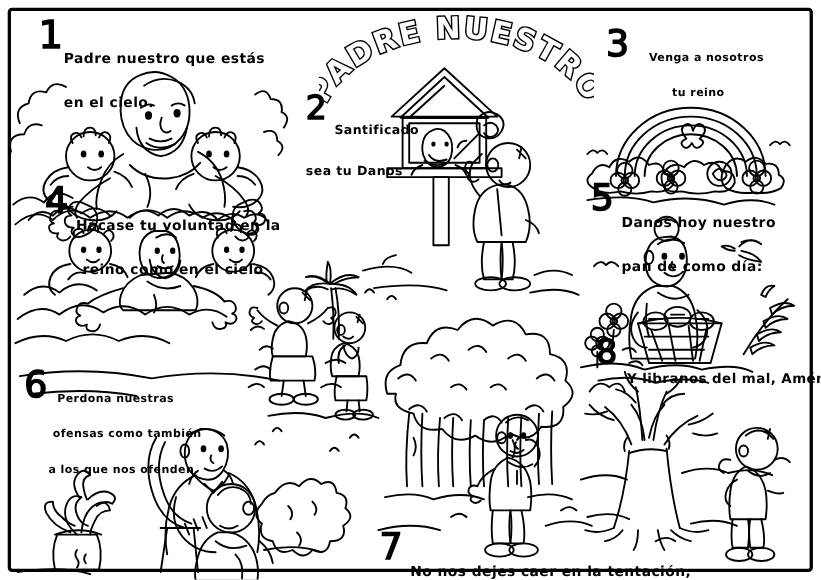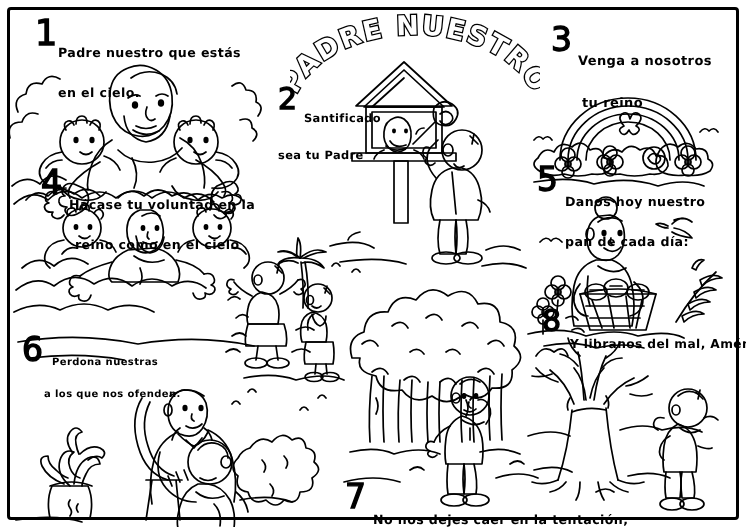--- a/index.html
+++ b/index.html
@@ -34,21 +34,21 @@
     font-weight:400;
     color:#000;
     -webkit-text-stroke:1.4px #000;
     line-height:1;
   }
   
   #c1{left:44px;  top:11px;  font-size:12.6px;}
   #n1{left:21px;  top:8px;   font-size:35px;}
   #c2{left:36px;  top:0px;   font-size:11.4px;}
   #n2{left:10px;  top:-4px;  font-size:30px;}
-  #c3{left:44px;  top:12px;  font-size:13px;}
+  #c3{left:56px;  top:12px;  font-size:10px;}
   #n3{left:17px;  top:8px;   font-size:33px;}
   #c4{left:45px;  top:9px;   font-size:12.6px;}
   #n4{left:17px;  top:4px;   font-size:33px;}
   #c5{left:45px;  top:10px;  font-size:12.6px;}
   #n5{left:17px;  top:5px;   font-size:33px;}
   #c6{left:44px;  top:7px;   font-size:10px;}
   #n6{left:14px;  top:3px;   font-size:33px;}
   #c7{left:41px;  top:8px;   font-size:12.6px;}
   #n7{left:13px;  top:2px;   font-size:33px;}
   #c8{left:42px;  top:8px;   font-size:12.2px;}
@@ -541,52 +541,53 @@
     <div class="cap" id="c1">
       <div>Padre nuestro que estás</div>
       <div>en el cielo.</div>
     </div>
   </div>
 
   <div class="panel" id="p2">
     <span class="num" id="n2">2</span>
     <div class="cap" id="c2">
       <div>Santificado</div>
-      <div style="margin-left:-26px">sea tu Padre</div>
+      <div style="margin-left:-26px">sea tu Danos</div>
     </div>
   </div>
 
   <div class="panel" id="p3">
     <span class="num" id="n3">3</span>
     <div class="cap" id="c3">
       <div>Venga a nosotros</div>
-      <div style="margin-left:4px">tu reino</div>
+      <div style="margin-left:21px">tu reino</div>
     </div>
   </div>
 
   <div class="panel" id="p4">
     <span class="num" id="n4">4</span>
     <div class="cap" id="c4">
       <div>Hácase tu voluntad en la</div>
       <div style="margin-left:6px">reino como en el cielo</div>
     </div>
   </div>
 
   <div class="panel" id="p5">
     <span class="num" id="n5">5</span>
     <div class="cap" id="c5">
       <div>Danos hoy nuestro</div>
-      <div>pan de cada día:</div>
+      <div>pan de como día:</div>
     </div>
   </div>
 
   <div class="panel" id="p6">
     <span class="num" id="n6">6</span>
     <div class="cap" id="c6">
       <div>Perdona nuestras</div>
+      <div style="margin-left:-4px">ofensas como también</div>
       <div style="margin-left:-8px">a los que nos ofenden.</div>
     </div>
   </div>
 
   <div class="panel" id="p7">
     <span class="num" id="n7">7</span>
     <div class="cap" id="c7">
       <div>No nos dejes caer en la tentación,</div>
     </div>
   </div>

